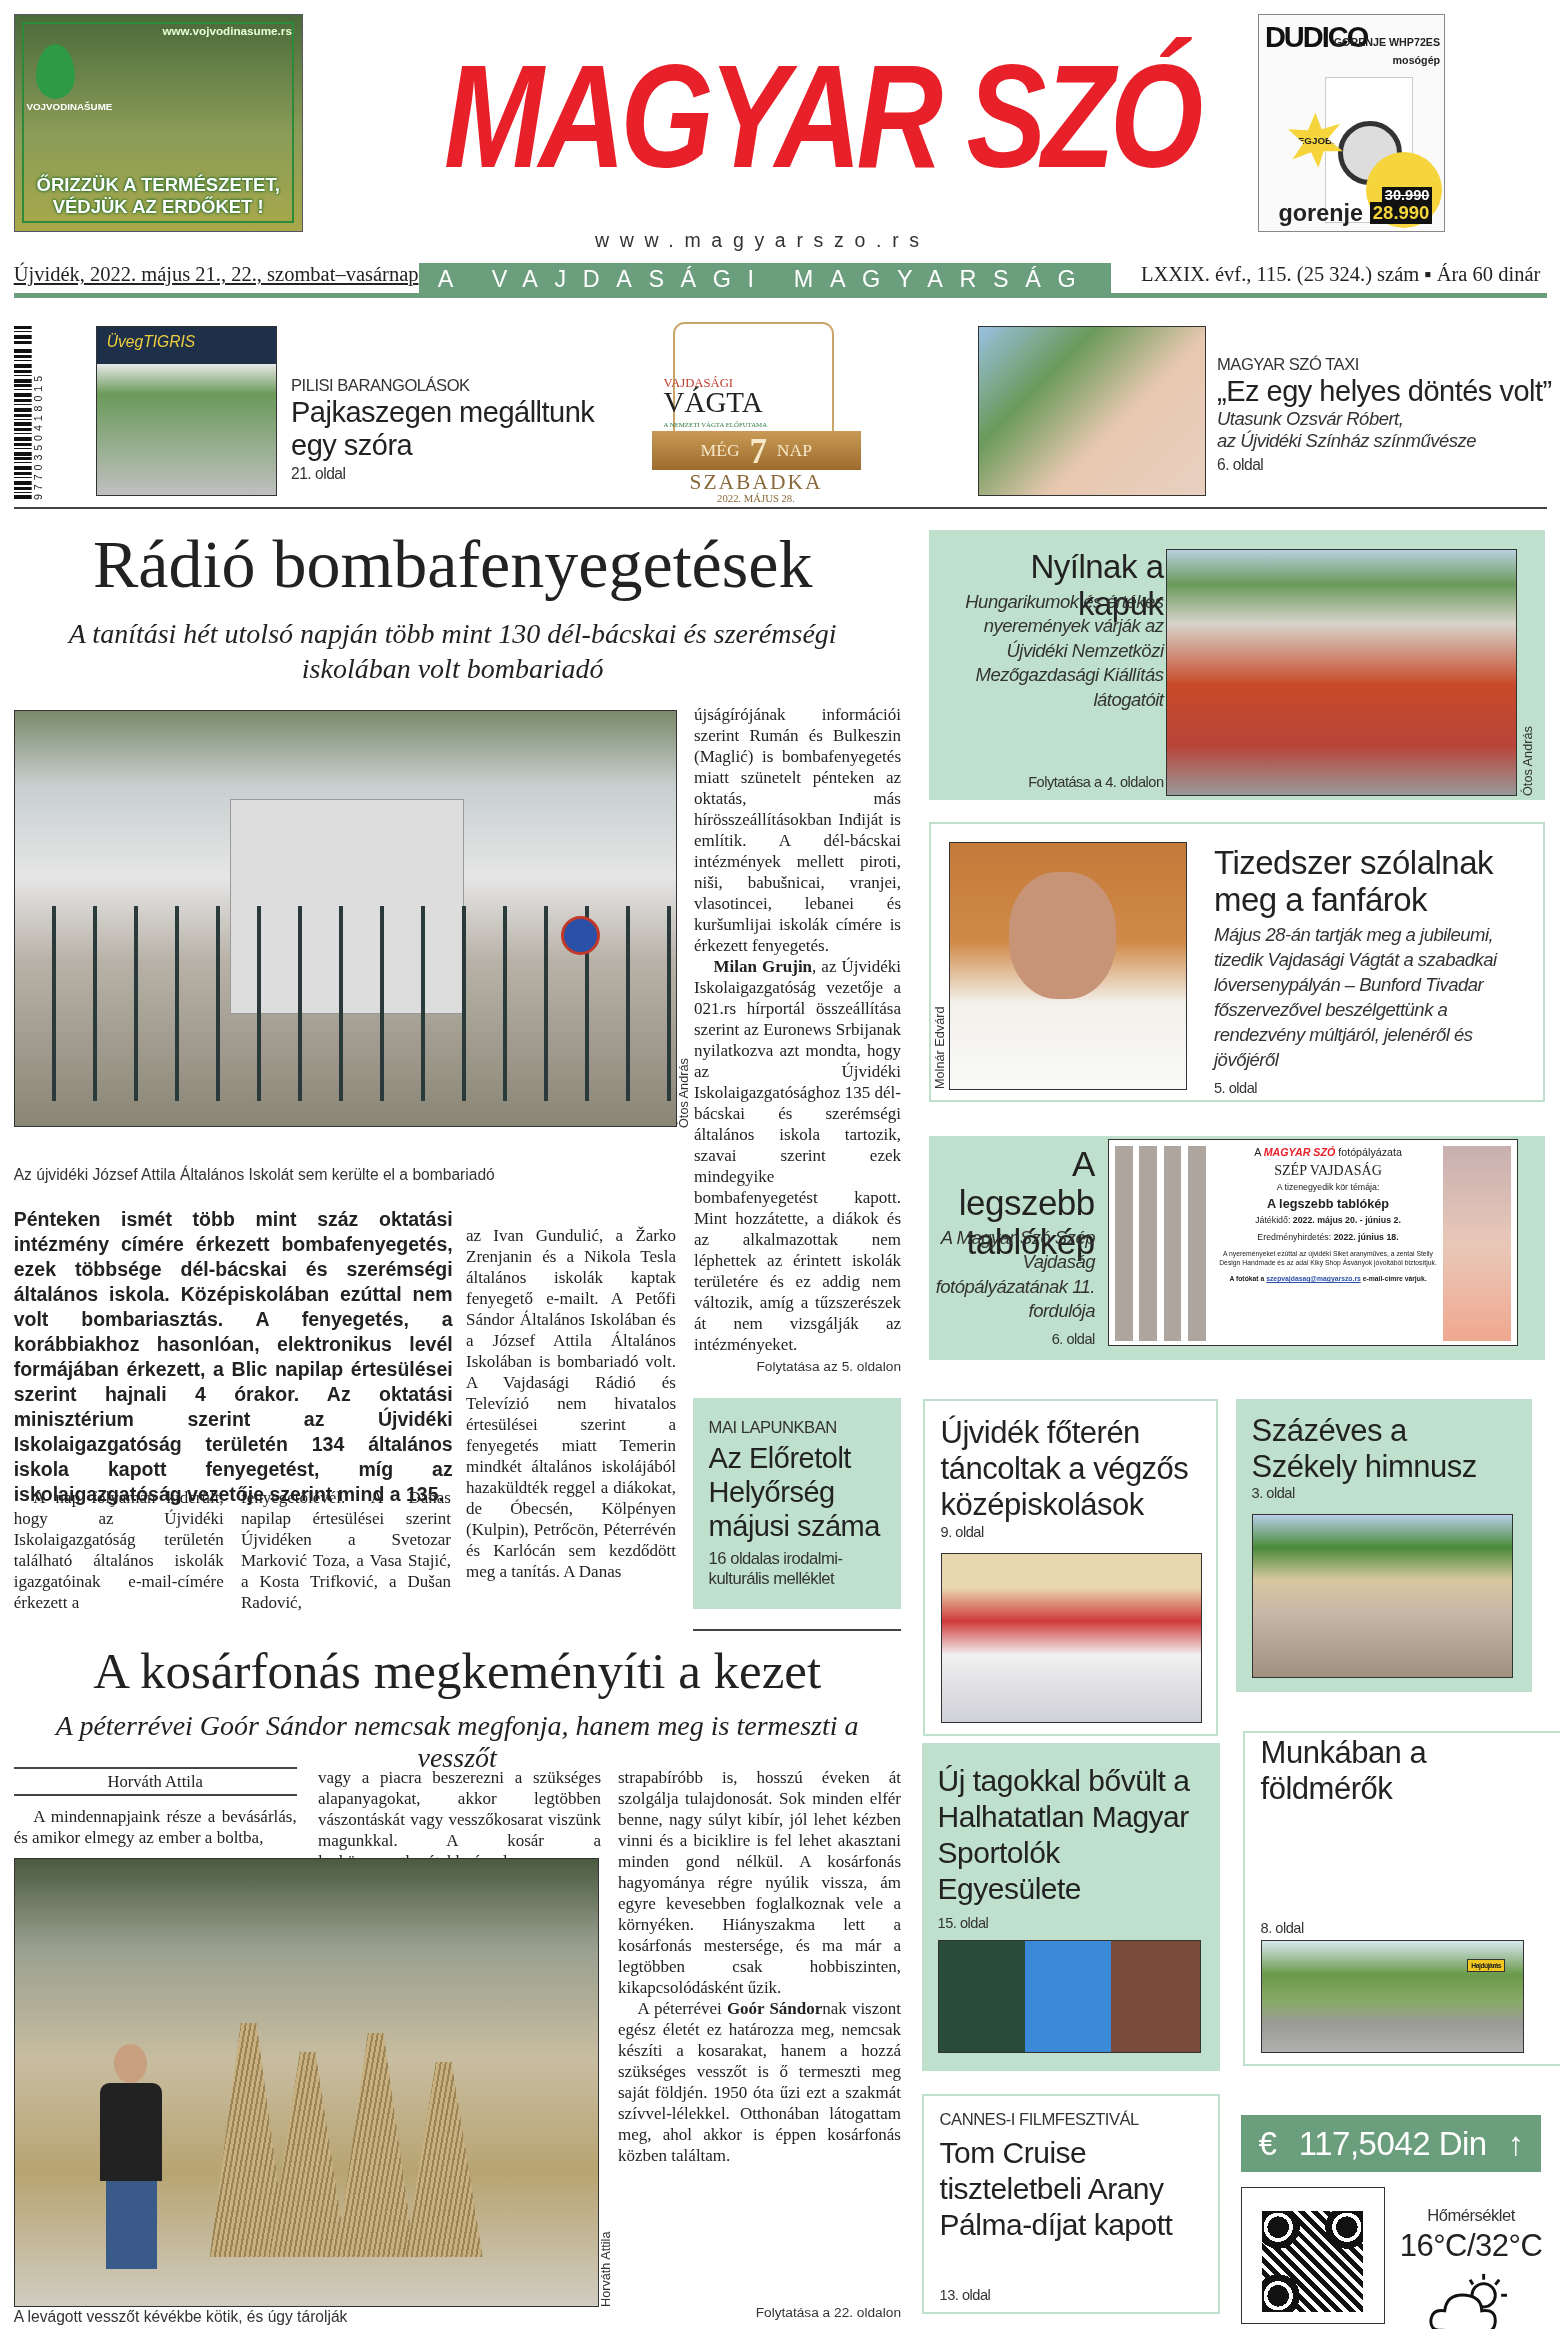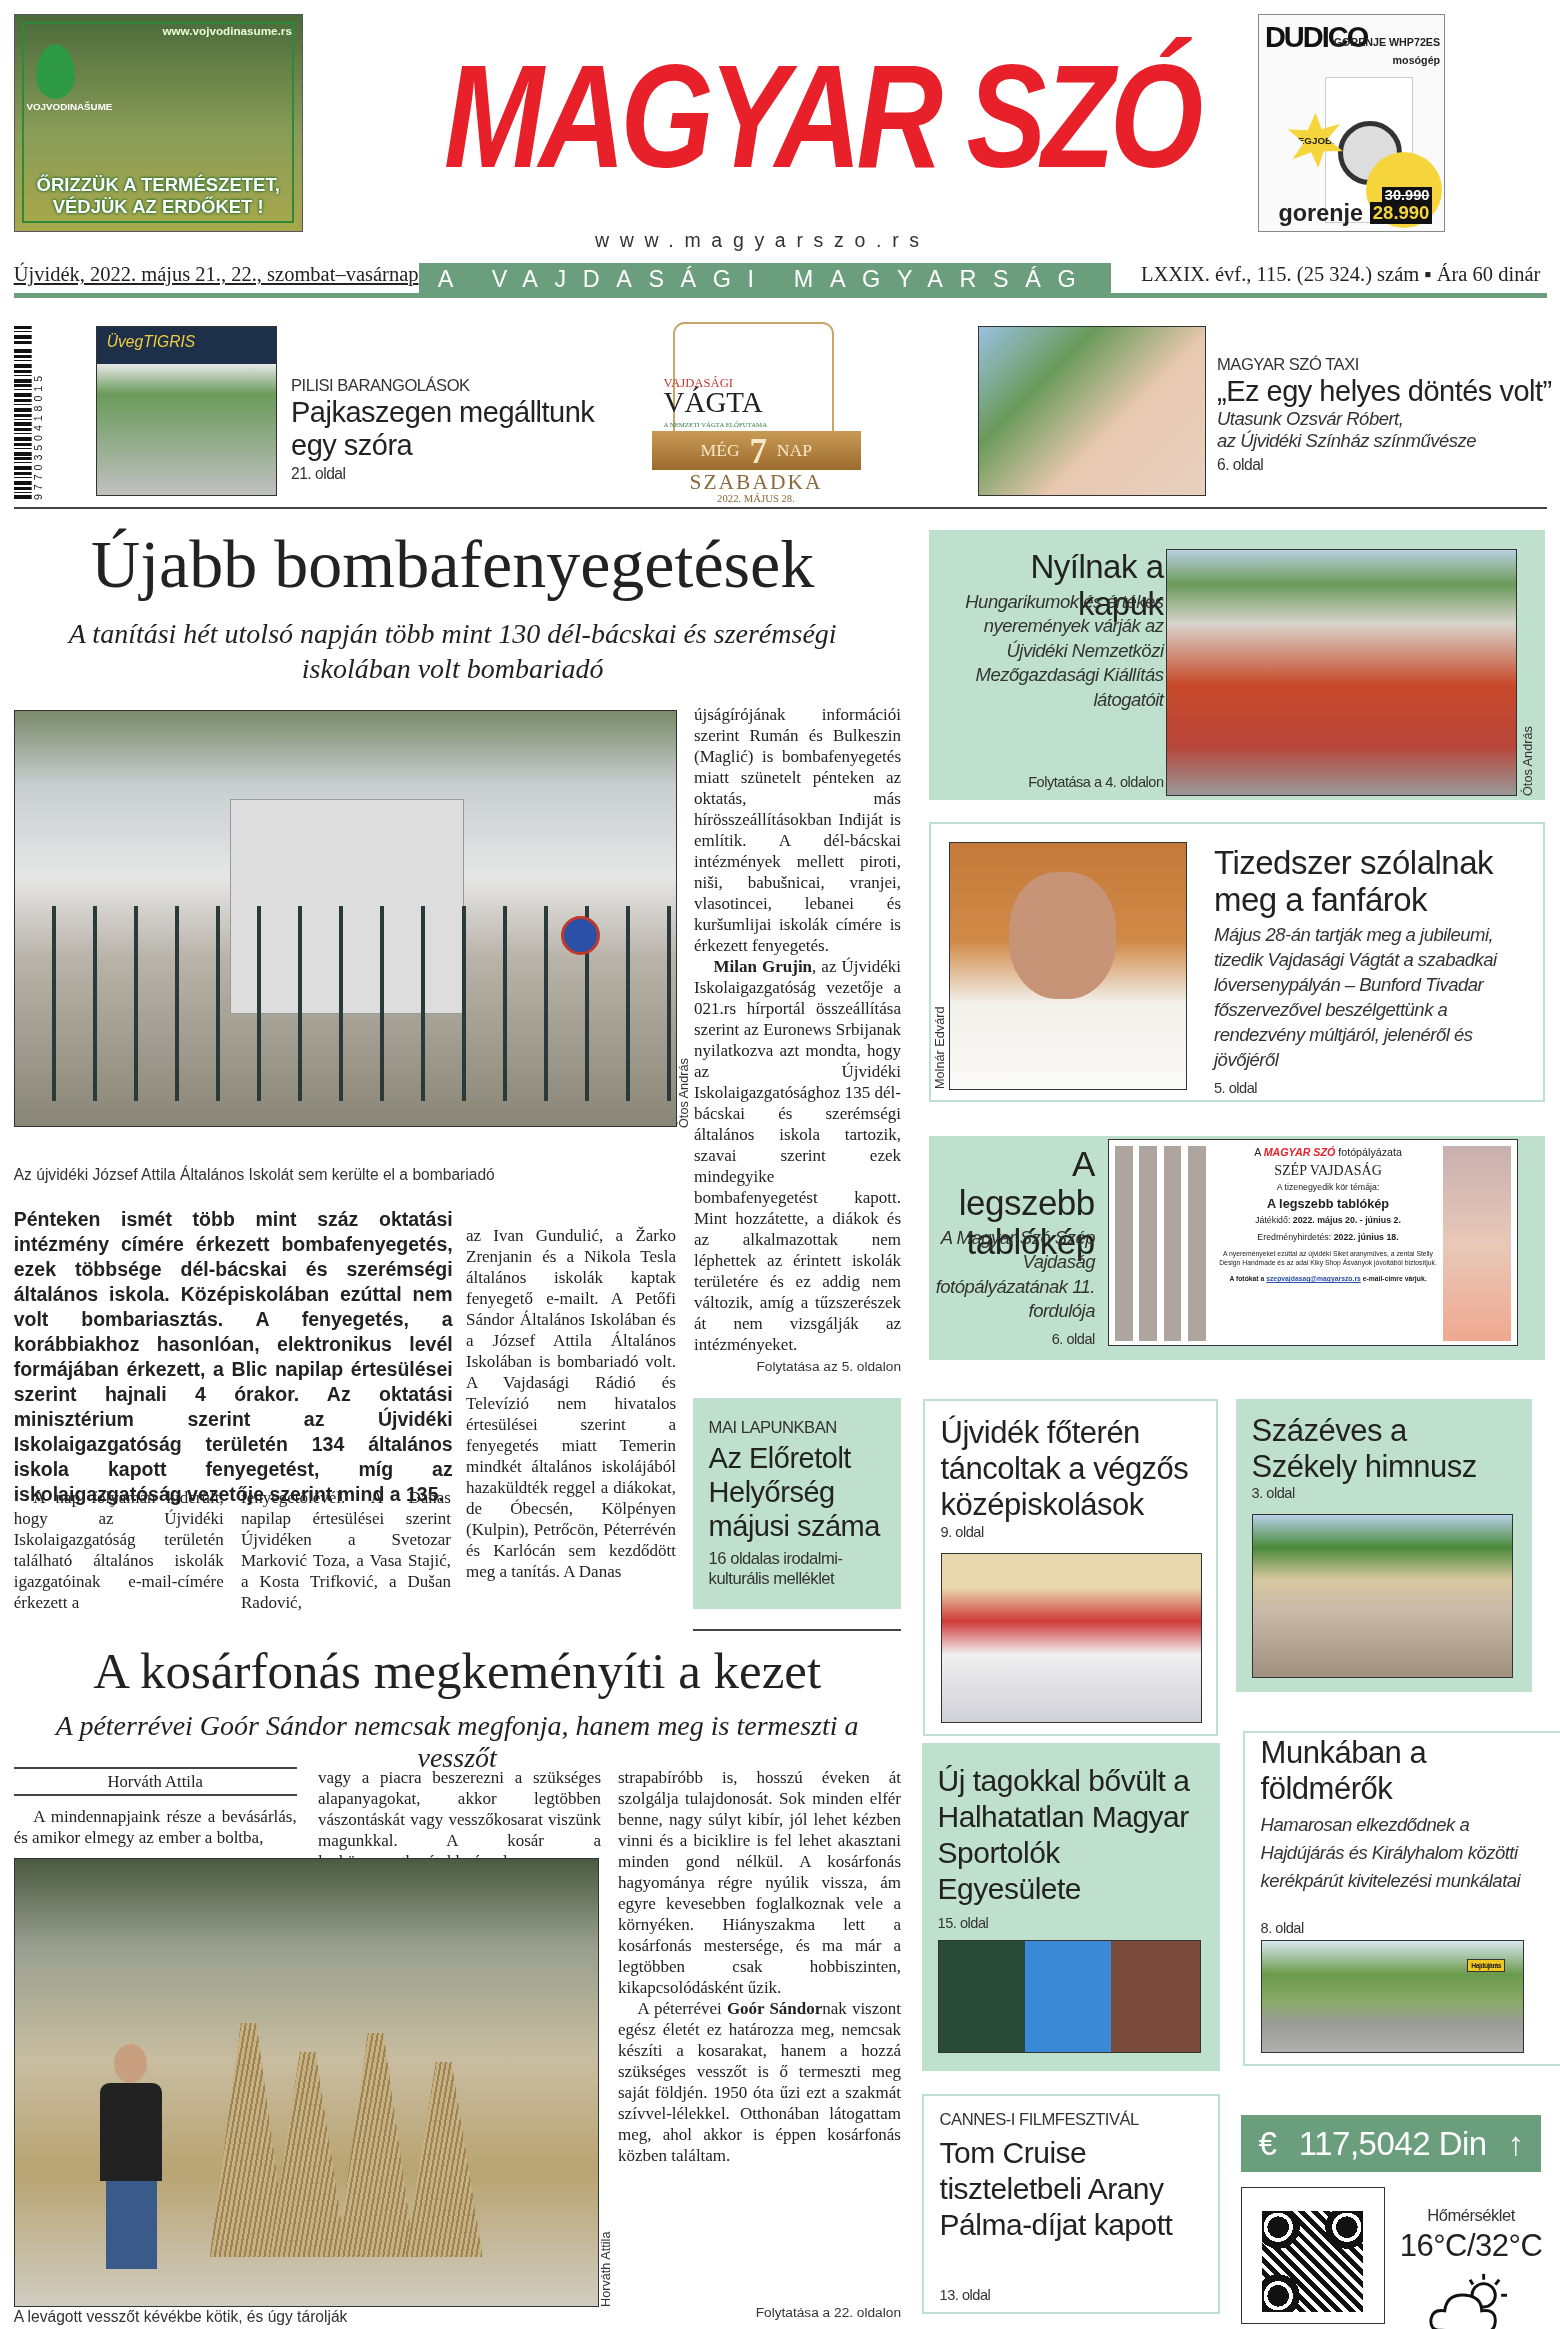--- a/index.html
+++ b/index.html
@@ -182,21 +182,21 @@
 <div class="abs teaser narrow" style="left:1217px;top:355px;width:341px;">
   <div class="kicker">MAGYAR SZÓ TAXI</div>
   <div class="head">„Ez egy helyes döntés volt”</div>
   <div class="sub">Utasunk Ozsvár Róbert,</div>
   <div class="sub">az Újvidéki Színház színművésze</div>
   <div class="page">6. oldal</div>
 </div>
 
 <div class="abs rule-dark" style="left:13.7px;top:507px;width:1533px;"></div>
 
-<div class="abs lead-title serif">Újabb bombafenyegetések</div>
+<div class="abs lead-title serif">Rádió bombafenyegetések</div>
 <div class="abs lead-deck serif">A tanítási hét utolsó napján több mint 130 dél-bácskai és szerémségi iskolában volt bombariadó</div>
 
 <div class="abs lead-photo photo">
   <div class="bld"></div>
   <div class="gate"></div>
   <div class="sign"></div>
 </div>
 <div class="abs credit-v" style="left:677px;top:1034px;height:94px;">Ótos András</div>
 <div class="abs caption" style="left:13.7px;top:1166px;width:663px;">Az újvidéki József Attila Általános Iskolát sem kerülte el a bombariadó</div>
 
@@ -306,21 +306,20 @@
 </div>
 
 <div class="abs ujtag mint narrow">
   <div class="box-h" style="position:absolute;left:15.6px;top:19.5px;width:273px;font-size:30px;line-height:36px;">Új tagokkal bővült a Halhatatlan Magyar Sportolók Egyesülete</div>
   <div class="box-p" style="position:absolute;left:15.6px;top:172px;">15. oldal</div>
   <div class="photo" style="position:absolute;left:15.6px;top:197px;width:263px;height:113px;background:linear-gradient(90deg,#2a4a3a 0,#2a4a3a 33%,#3a8ad8 33%,#3a8ad8 66%,#7a4a3a 66%,#7a4a3a 100%);"></div>
 </div>
 
 <div class="abs munka mint-border narrow">
   <div class="box-h" style="position:absolute;left:15.6px;top:2px;width:273px;font-size:31px;line-height:36px;">Munkában a földmérők</div>
-  <div class="box-i" style="position:absolute;left:15.6px;top:78px;width:283px;line-height:28px;font-size:18.5px;">Hamarosan elkezdődnek a Hajdújárás és Királyhalom közötti kerékpárút kivitelezési munkálatai</div>
   <div class="box-p" style="position:absolute;left:15.6px;top:187px;">8. oldal</div>
   <div class="photo" style="position:absolute;left:15.6px;top:207px;width:263px;height:113px;background:linear-gradient(180deg,#d8e8f0 0,#6a9a4a 30%,#8aaa6a 55%,#9a9a98 75%,#b0b0ae 100%);">
     <div style="position:absolute;right:17.6px;top:17.6px;background:#f2c820;border:1px solid #333;font-size:6.8px;padding:2px 2.9px;font-weight:bold;">Hajdújárás</div>
   </div>
 </div>
 
 <div class="abs cannes mint-border narrow">
   <div style="position:absolute;left:15.6px;top:13.7px;font-size:16.6px;color:#333;">CANNES-I FILMFESZTIVÁL</div>
   <div class="box-h" style="position:absolute;left:15.6px;top:39px;width:273px;font-size:30px;line-height:36px;">Tom Cruise tiszteletbeli Arany Pálma-díjat kapott</div>
   <div class="box-p" style="position:absolute;left:15.6px;top:191px;">13. oldal</div>

